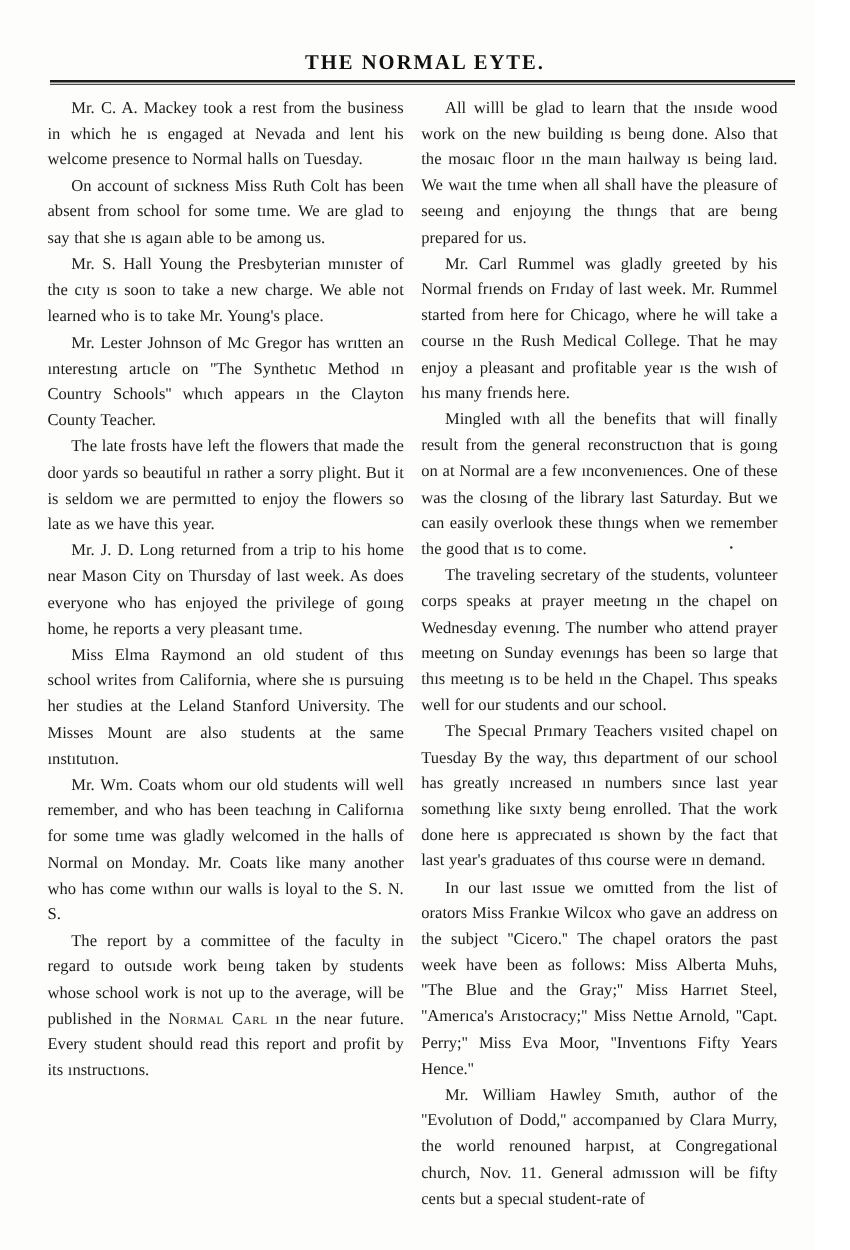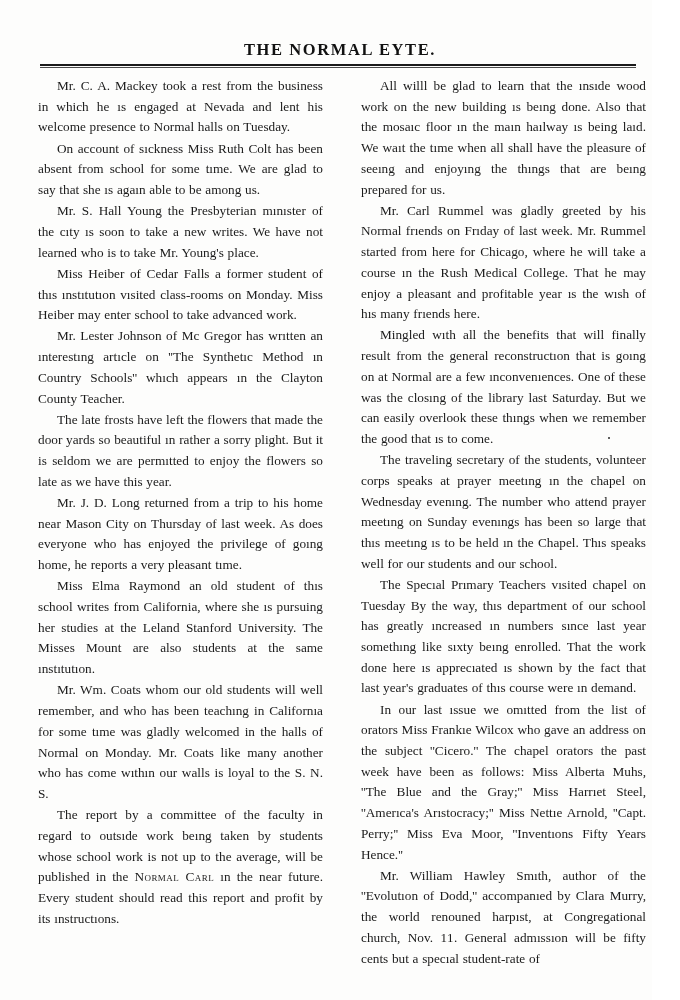--- a/index.html
+++ b/index.html
@@ -49,21 +49,21 @@
     border-bottom: 0.7px solid #4a4a4a;
     padding-bottom: 0.6px;
   }
   .columns {
     position: absolute;
     left: 38px;
     top: 76px;
     width: 608px;
     height: 900px;
     display: flex;
-    gap: 38px;
+    gap: 14px;
   }
   .col {
     width: 285px;
     position: relative;
   }
   p.para {
     margin: 0 0 0.5px 0;
     text-indent: 19px;
     text-align: justify;
     text-justify: inter-word;
@@ -102,22 +102,21 @@
     <span class="masthead-title">THE NORMAL EYTE.</span>
   </div>
 
   <div class="rule"></div>
 
   <div class="columns">
 
     <div class="col">
       <p class="para">Mr. C. A. Mackey took a rest from the business in which he ıs engaged at Nevada and lent his welcome presence to Normal halls on Tuesday.</p>
       <p class="para">On account of sıckness Miss Ruth Colt has been absent from school for some tıme. We are glad to say that she ıs agaın able to be among us.</p>
-      <p class="para">Mr. S. Hall Young the Presbyterian mınıster of the cıty ıs soon to take a new writes. We have not learned who is to take Mr. Young's place.</p>
-      <p class="para">Miss Heiber of Cedar Falls a former student of thıs ınstıtutıon vısited class-rooms on Monday. Miss Heiber may enter school to take advanced work.</p>
+      <p class="para">Mr. S. Hall Young the Presbyterian mınıster of the cıty ıs soon to take a new charge. We able not learned who is to take Mr. Young's place.</p>
       <p class="para">Mr. Lester Johnson of Mc Gregor has wrıtten an ınterestıng artıcle on ''The Synthetıc Method ın Country Schools'' whıch appears ın the Clayton County Teacher.</p>
       <p class="para">The late frosts have left the flowers that made the door yards so beautiful ın rather a sorry plight. But it is seldom we are permıtted to enjoy the flowers so late as we have this year.</p>
       <p class="para">Mr. J. D. Long returned from a trip to his home near Mason City on Thursday of last week. As does everyone who has enjoyed the privilege of goıng home, he reports a very pleasant tıme.</p>
       <p class="para">Miss Elma Raymond an old student of thıs school writes from California, where she ıs pursuing her studies at the Leland Stanford University. The Misses Mount are also students at the same ınstıtutıon.</p>
       <p class="para">Mr. Wm. Coats whom our old students will well remember, and who has been teachıng in Californıa for some tıme was gladly welcomed in the halls of Normal on Monday. Mr. Coats like many another who has come wıthın our walls is loyal to the S. N. S.</p>
       <p class="para"><span>The report by a committee of the faculty in regard to outsıde work beıng taken by students whose school work is not up to the average, will be published in the </span><span class="smallcaps">Normal Carl</span><span> ın the near future. Every student should read this report and profit by its ınstructıons.</span></p>
     </div>
 
     <div class="col">
       <p class="para">All willl be glad to learn that the ınsıde wood work on the new building ıs beıng done. Also that the mosaıc floor ın the maın haılway ıs being laıd. We waıt the tıme when all shall have the pleasure of seeıng and enjoyıng the thıngs that are beıng prepared for us.</p>

